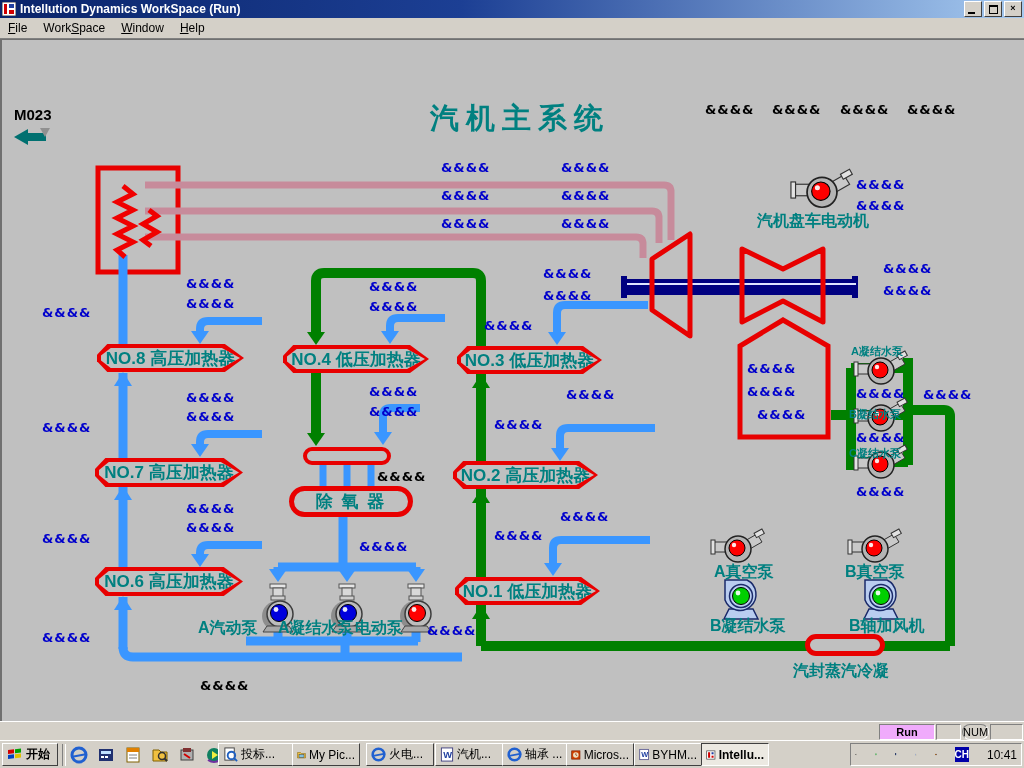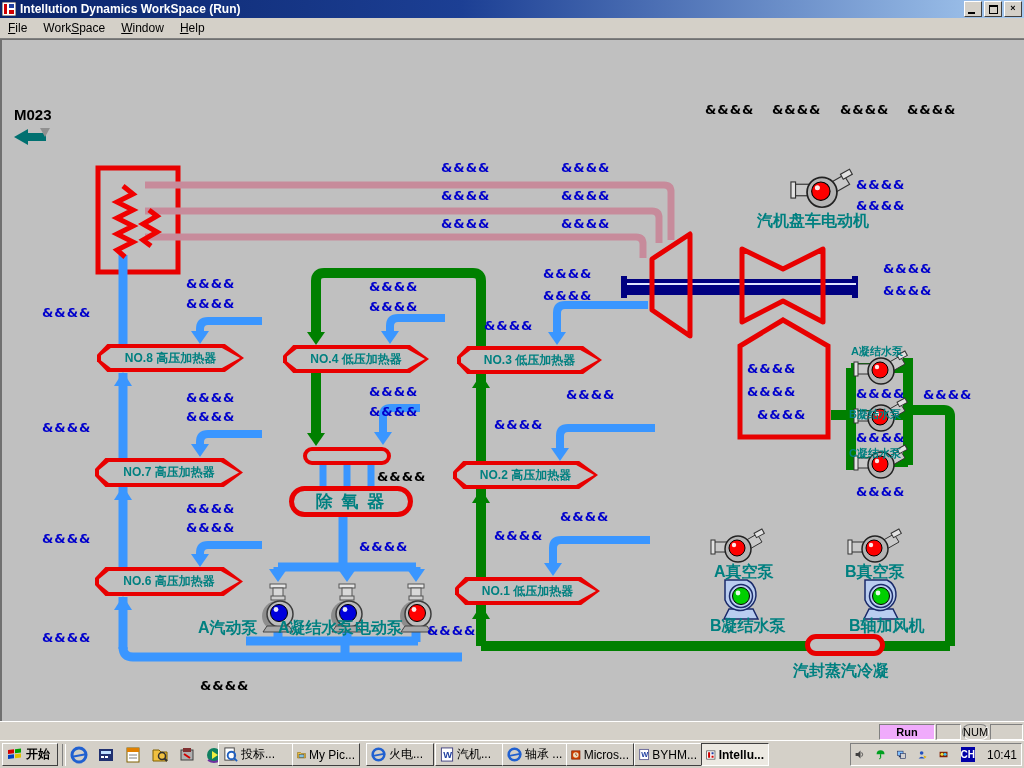--- a/index.html
+++ b/index.html
@@ -32,41 +32,41 @@
   .stitle{font-size:29px;letter-spacing:7px;}
   .eq{font-size:16px;}
   .eqs{font-size:11px;}
   .mid{font-size:15px;color:#000;font-weight:bold;}
   
   .heater{position:absolute;background:#e80000;
     clip-path:polygon(0% 38%,7% 0%,87% 0%,100% 50%,87% 100%,7% 100%,0% 62%);}
   .heater .in{position:absolute;inset:4px;background:#c0c0c0;
     clip-path:polygon(0% 38%,7% 0%,87% 0%,100% 50%,87% 100%,7% 100%,0% 62%);
     display:flex;align-items:center;justify-content:center;
-    color:#008080;font-weight:bold;font-size:12px;white-space:nowrap;}
+    color:#008080;font-weight:bold;font-size:17px;white-space:nowrap;}
   .stadium{position:absolute;background:#c0c0c0;border:5px solid #e80000;border-radius:999px;}
   .stadium.thin{border-width:4px;border-radius:10px;}
   .stadium .in{width:100%;height:100%;display:flex;align-items:center;justify-content:center;
     color:#008080;font-weight:bold;font-size:17px;letter-spacing:2px;white-space:nowrap;}
   
   .statusbar{position:absolute;left:0;top:721px;width:1024px;height:19px;background:#d4d0c8;
     border-top:1px solid #fff;font-size:11px;color:#000;}
   .sb{position:absolute;top:2px;height:14px;border:1px solid;border-color:#808080 #fff #fff #808080;
     text-align:center;line-height:14px;}
   
   .taskbar{position:absolute;left:0;top:740px;width:1024px;height:28px;background:#d4d0c8;
     border-top:1px solid #fff;font-size:12px;}
   .tbtn{position:absolute;top:2px;height:23px;background:#d4d0c8;border:1px solid;
     border-color:#fff #404040 #404040 #fff;display:flex;align-items:center;gap:3px;
     padding:0 4px;box-sizing:border-box;overflow:hidden;white-space:nowrap;font-size:12px;}
   .tbtn.active{border-color:#404040 #fff #fff #404040;background:#ece9e2;font-weight:bold;}
   .ql{position:absolute;top:5px;width:18px;height:18px;}
   .sep{position:absolute;top:3px;width:2px;height:22px;border-left:1px solid #808080;border-right:1px solid #fff;}
   .tray{position:absolute;right:2px;top:2px;width:172px;height:23px;border:1px solid;
-    border-color:#808080 #fff #fff #808080;display:flex;align-items:center;gap:12px;padding:0 4px;box-sizing:border-box;}
+    border-color:#808080 #fff #fff #808080;display:flex;align-items:center;gap:18px;padding:0 4px;box-sizing:border-box;}
   .ch{background:#0000a8;color:#fff;font-size:10px;font-weight:bold;width:18px;height:15px;
     display:flex;align-items:center;justify-content:center;}
   .clock{margin-left:auto;font-size:12px;color:#000;}
 </style>
 </head>
 <body>
 
 <div class="screen">
 
   <div class="canvas"></div>
@@ -245,20 +245,21 @@
       </g>
     <g>
         <use href="#fanG" transform="translate(741,596)"></use>
       </g>
     <g>
         <use href="#fanG" transform="translate(881,596)"></use>
       </g>
   </svg>
 
   <div class="lbl mid" style="left:14px;top:106px;">M023</div>
+  <div class="lbl teal stitle" style="left:430px;top:99px;">汽机主系统</div>
 
   <div class="heater" style="left:97px;top:344px;width:147px;height:28px;">
       <div class="in">NO.8 高压加热器</div>
     </div>
   <div class="heater" style="left:95px;top:458px;width:148px;height:29px;">
       <div class="in">NO.7 高压加热器</div>
     </div>
   <div class="heater" style="left:95px;top:567px;width:148px;height:29px;">
       <div class="in">NO.6 高压加热器</div>
     </div>

